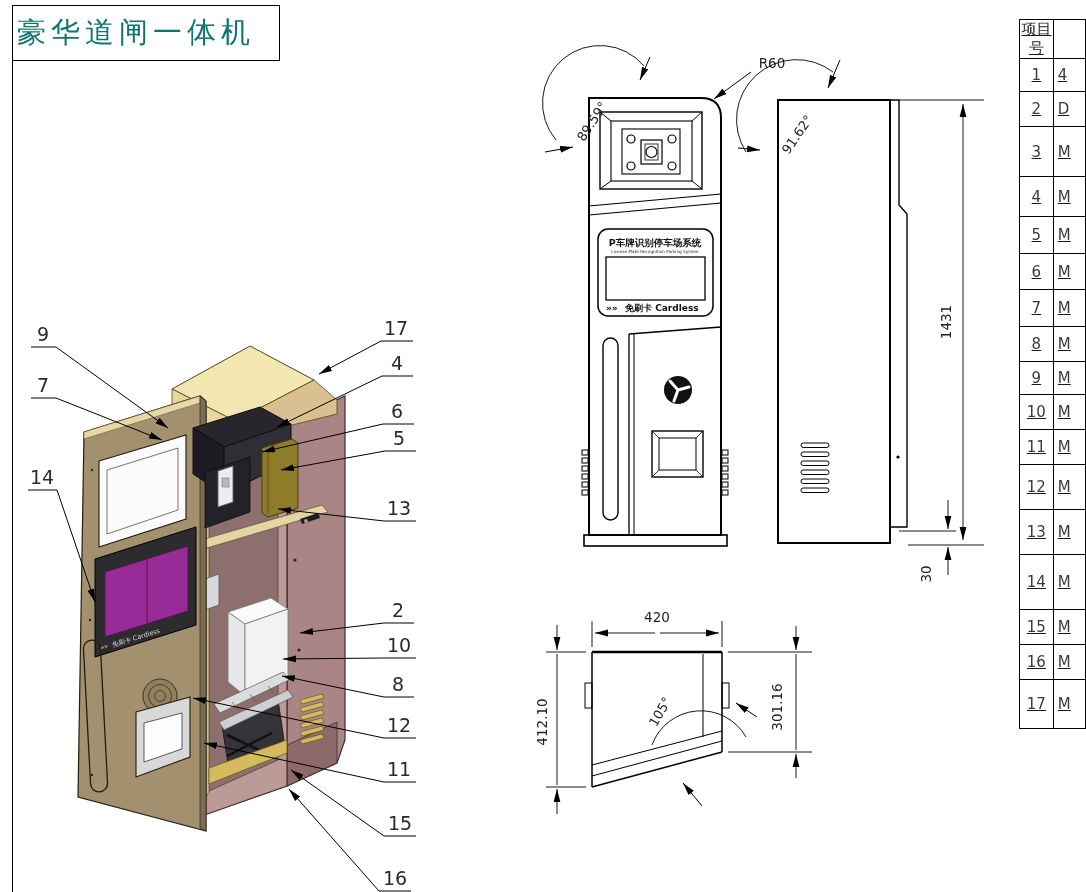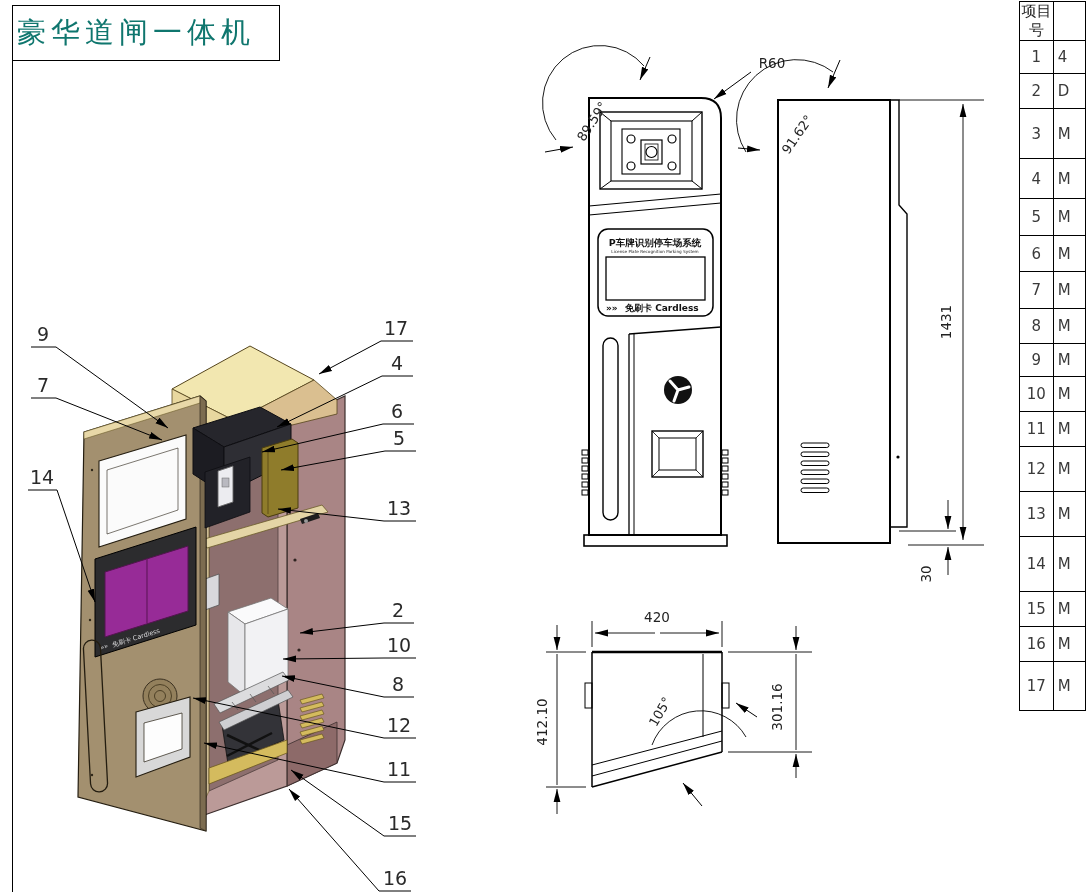--- a/index.html
+++ b/index.html
@@ -2,21 +2,21 @@
 <html style="--top_cover: #f2e7b0; --top_edge: #dabf90; --cabinet_side: #a98585; --cabinet_front: #bb9a98; --cabinet_inner: #8d6f6e; --frame_cream: #e6d6ac; --door_tan: #a3906f; --door_edge: #7c6c50; --screen_purple: #972b97; --hood_dark: #26262c; --brass: #8f7c2b; --gold: #d4bb5e; --white_box: #f1f1f4;"><head>
 <meta charset="utf-8">
 <style>
   html,body{margin:0;padding:0;background:#fff;}
   .sheet{position:relative;width:1086px;height:892px;background:#fff;overflow:hidden;
          font-family:"DejaVu Sans",sans-serif;color:#1a1a1a;}
   .title-box{position:absolute;left:12px;top:5px;width:262px;height:54px;
              border:1.6px solid #000;display:flex;align-items:center;padding-left:4px;
              font-size:29px;letter-spacing:5px;color:#0f766e;}
   .frame-left{position:absolute;left:12px;top:60px;width:0;height:832px;border-left:1.6px solid #000;}
-  .parts-table{position:absolute;left:1019px;top:1px;border-collapse:collapse;table-layout:fixed;}
+  .parts-table{position:absolute;left:1019px;top:19px;border-collapse:collapse;table-layout:fixed;text-decoration:underline;}
   .parts-table td,.parts-table th{border:1.1px solid #000;font-weight:normal;
              font-size:15px;color:#3a3a3a;padding:0;}
   .parts-table .c-no{width:45px;text-align:center;}
   .parts-table .c-pt{width:40px;text-align:left;padding-left:4px;overflow:hidden;white-space:nowrap;}
   .parts-table th.c-no{font-size:15px;color:#222;}
   svg text{font-family:"DejaVu Sans",sans-serif;}
   .callout{font-size:19px;fill:#2a2a2a;}
   .dim{font-size:13.5px;fill:#222;}
   .dim-sm{font-size:13px;fill:#222;}
   .signtitle{font-size:9.5px;font-weight:bold;fill:#111;}

